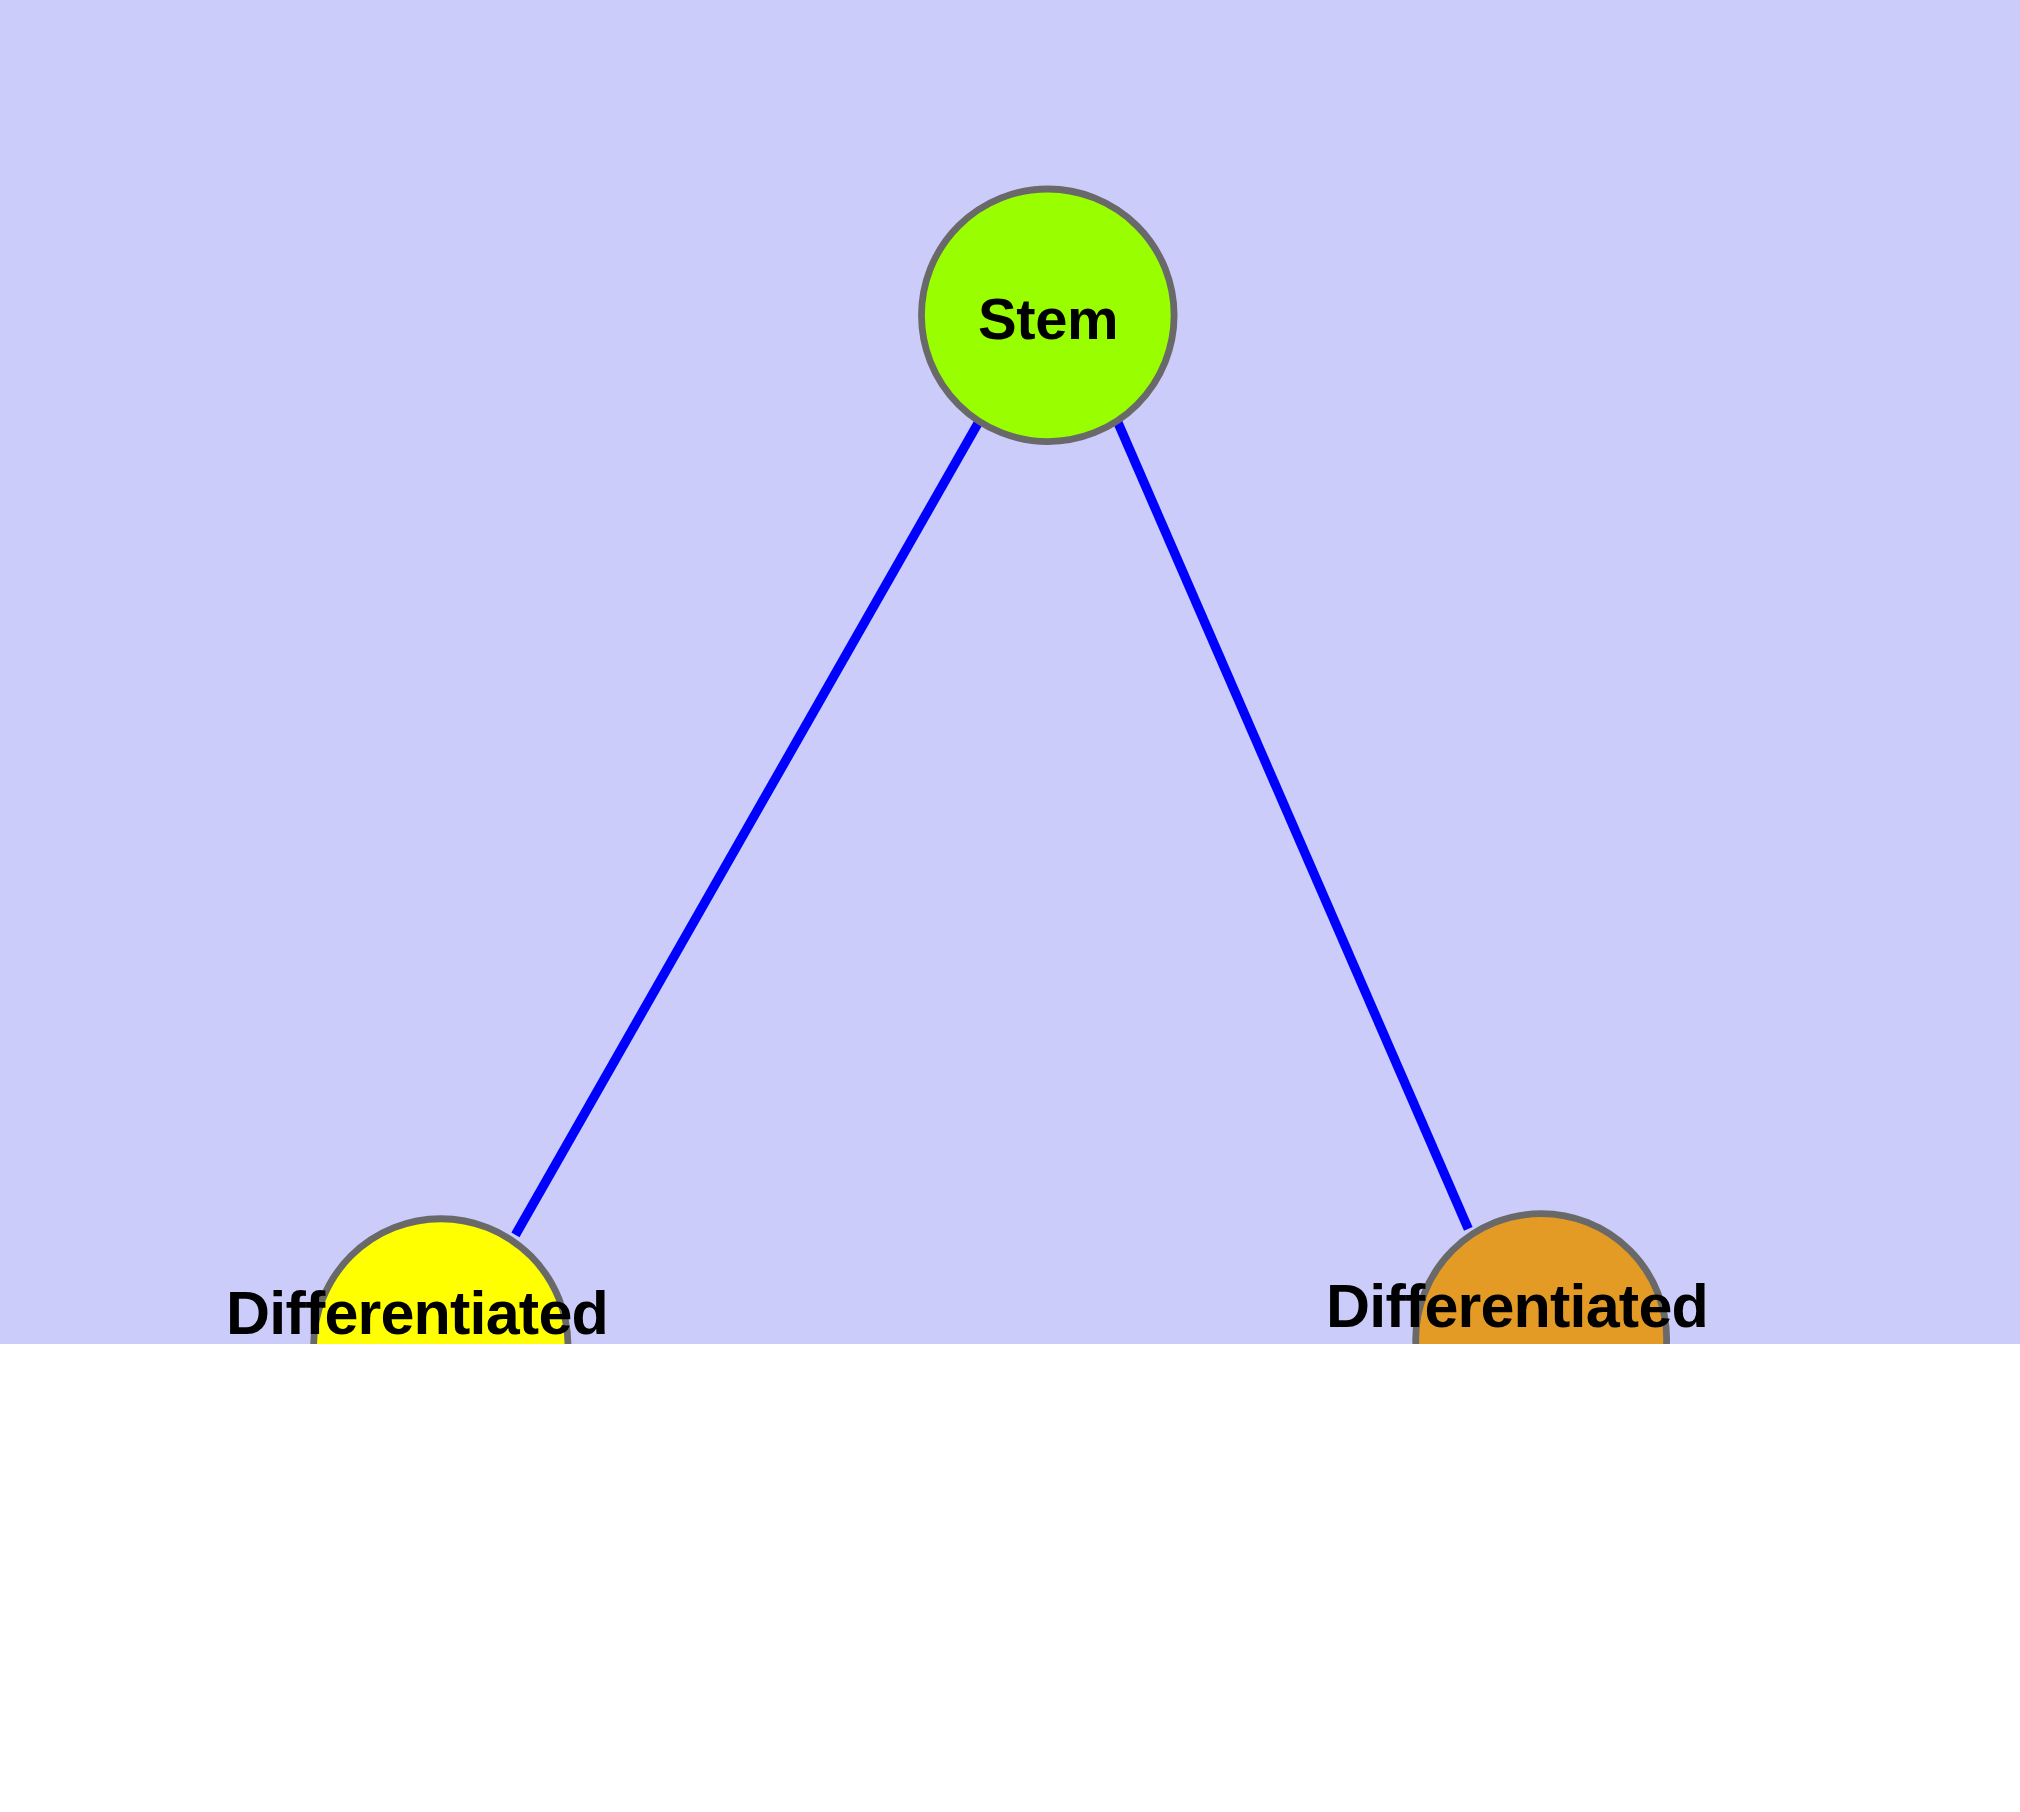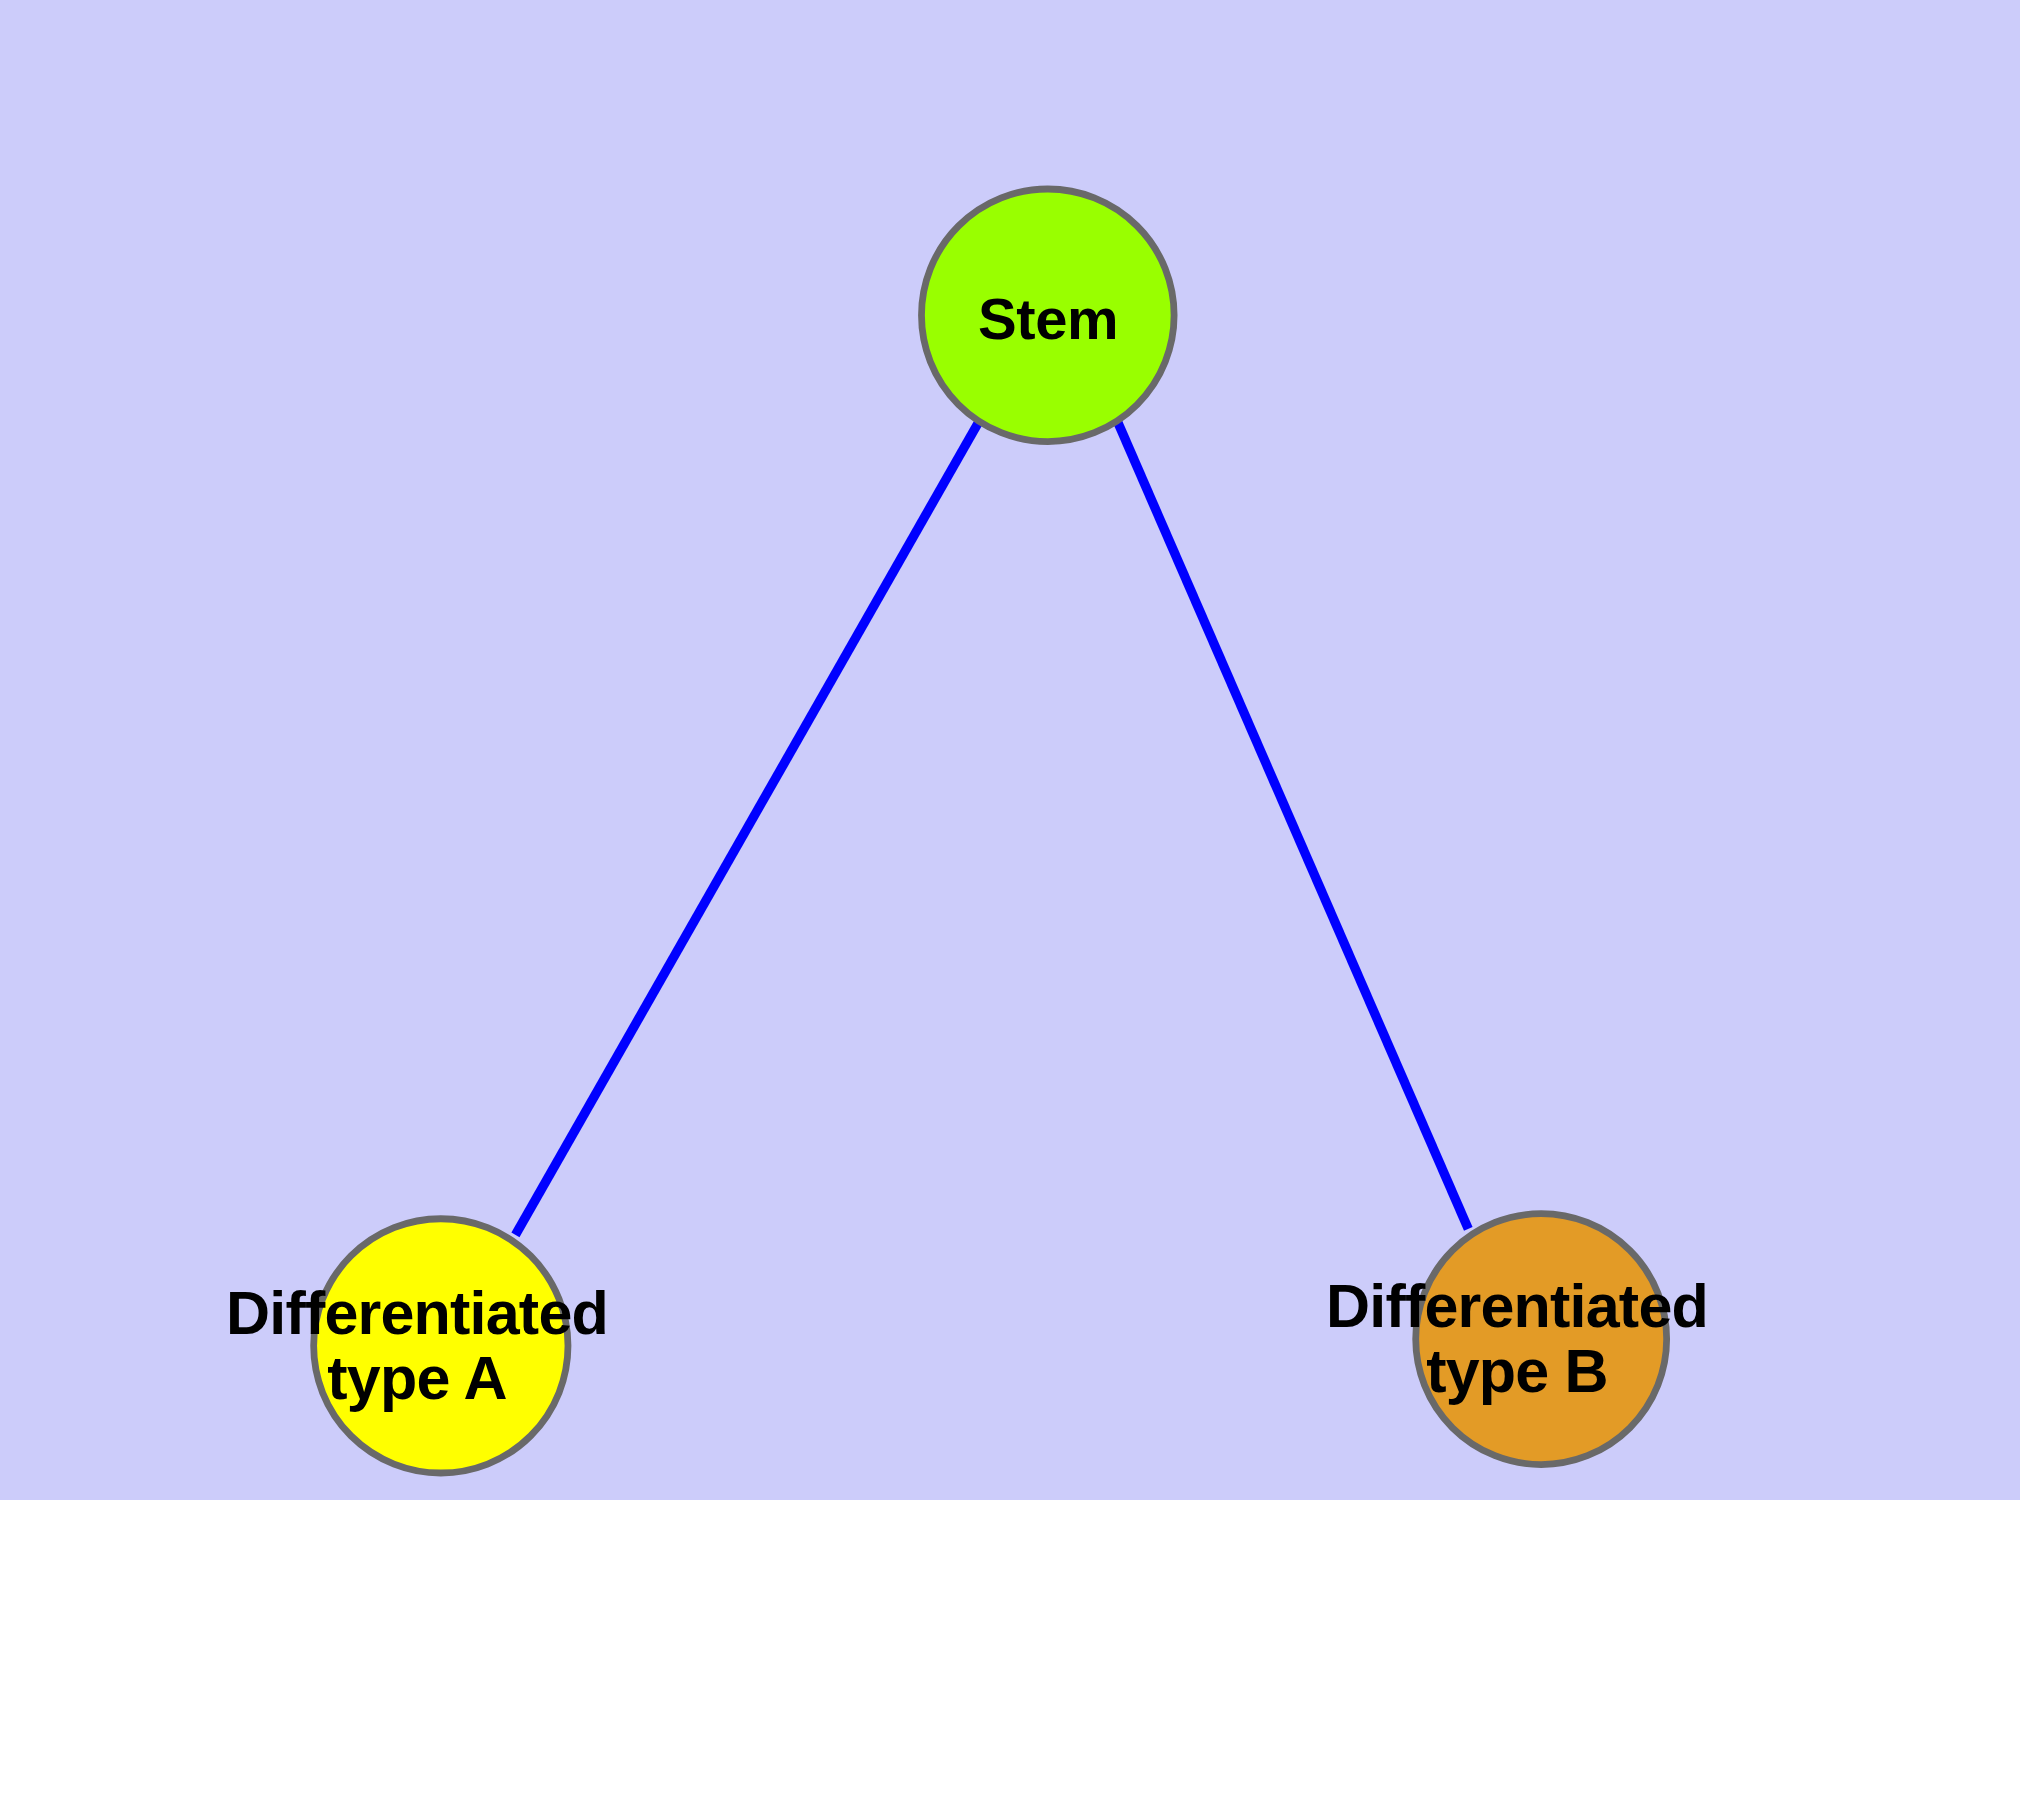--- a/index.html
+++ b/index.html
@@ -46,21 +46,21 @@
     letter-spacing: -0.4px;
   }
   .label-leaf {
     font-size: 61px;
     letter-spacing: -0.8px;
   }
 </style>
 </head>
 <body>
 
-<div id="stage" style="width: 2021px; height: 1500px; background: #f0abfc;">
+<div id="stage" style="width: 2021px; height: 1344px; background: #f0abfc;">
 
   <div id="canvas-bg" style="width: 2021px; height: 1804px; background: rgb(204, 204, 250);"></div>
 
   <svg id="graph-svg" viewBox="0 0 2384 2138" preserveAspectRatio="none">
     <g id="edge-layer">
         <line x1="1155" y1="497" x2="608" y2="1457" stroke="#0000ff" stroke-width="11" stroke-linecap="butt"></line>
         <line x1="1318" y1="497" x2="1732" y2="1450" stroke="#0000ff" stroke-width="11" stroke-linecap="butt"></line>
       </g>
     <g id="node-layer">
         <circle cx="1236" cy="372" r="149" fill="#99ff00" stroke="#696969" stroke-width="8"></circle>

